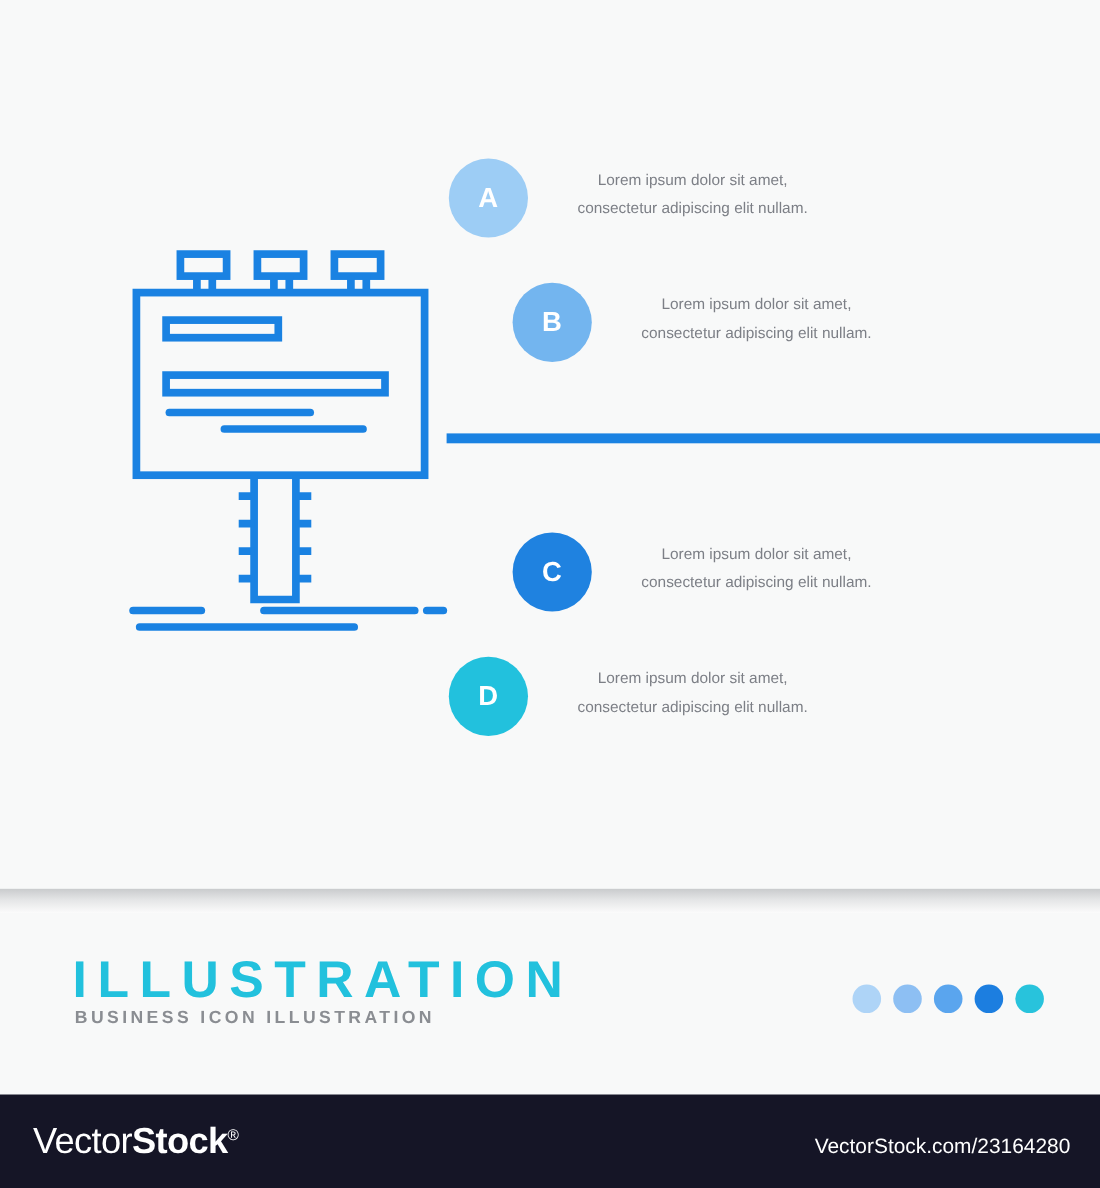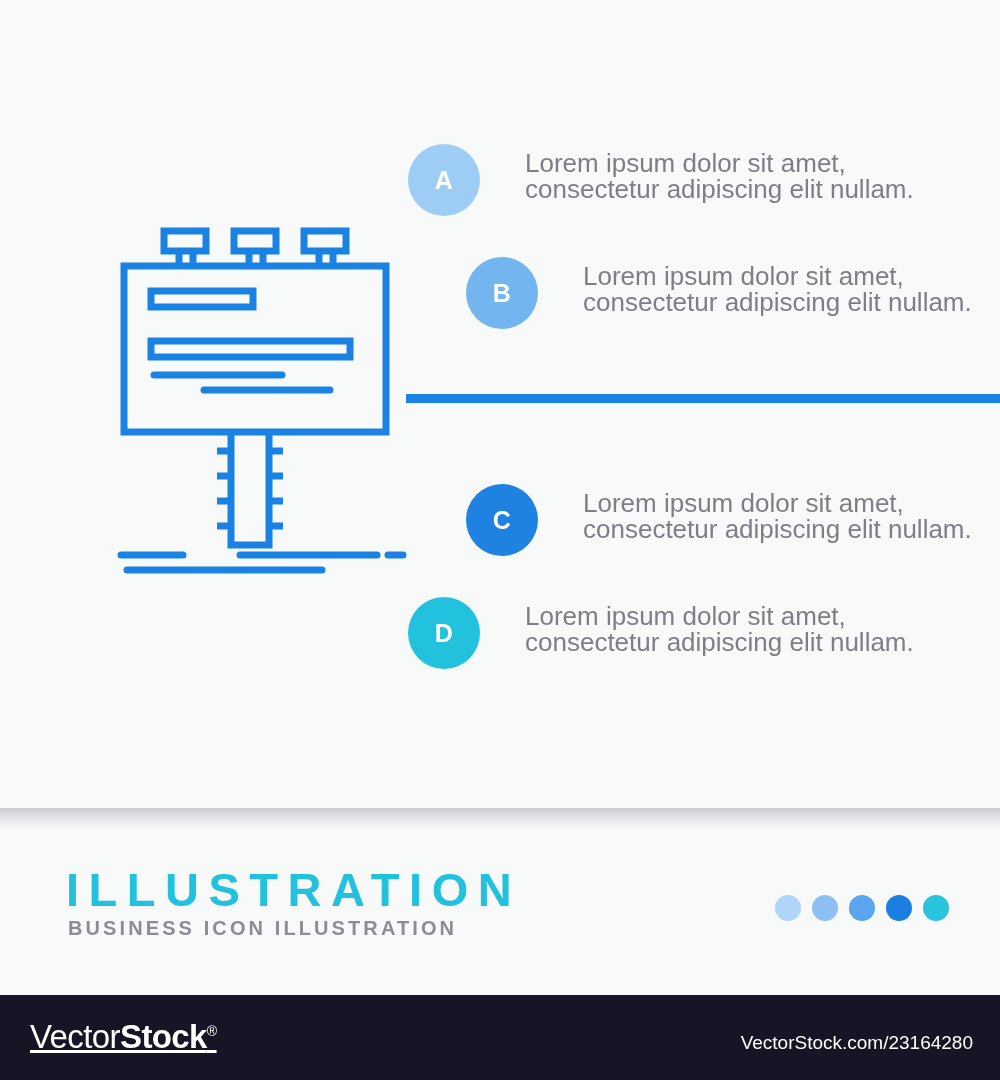--- a/index.html
+++ b/index.html
@@ -81,24 +81,25 @@
   }
   .bullet-letter {
     color: #ffffff;
     font-weight: bold;
     font-size: 25px;
     line-height: 1;
     letter-spacing: 0.5px;
   }
   .bullet-text {
     color: #7c7f86;
-    font-size: 26px;
+    font-size: 14px;
     line-height: 25.5px;
     white-space: pre-line;
     padding-top: 7px;
+    text-align: center;
   }
 
   #row-a { left: 408px; top: 144px; }
   #row-a .bullet-circle { width: 72px; height: 72px; background: #9dcdf5; }
   #row-a .bullet-text { margin-left: 45px; }
 
   #row-b { left: 466px; top: 257px; }
   #row-b .bullet-circle { width: 72px; height: 72px; background: #73b5ef; }
   #row-b .bullet-text { margin-left: 45px; }
 
@@ -119,21 +120,21 @@
     font-size: 47px;
     font-weight: bold;
     letter-spacing: 9.5px;
     line-height: 1;
   }
   .brand-sub {
     position: absolute;
     left: 68px;
     top: 918px;
     color: #8a8d92;
-    font-size: 20px;
+    font-size: 16px;
     font-weight: bold;
     letter-spacing: 3.1px;
     line-height: 1;
   }
 
   .dot-strip {
     position: absolute;
     left: 775px;
     top: 895px;
     display: flex;
@@ -155,21 +156,20 @@
     background: #151526;
   }
   .footer-logo {
     position: absolute;
     left: 30px;
     top: 1020px;
     color: #ffffff;
     font-size: 33px;
     line-height: 1;
     letter-spacing: -0.6px;
-    text-decoration: underline;
   }
   .footer-logo .lg-light { font-weight: normal; }
   .footer-logo .lg-bold { font-weight: bold; }
   .footer-logo .lg-reg {
     font-size: 14px;
     vertical-align: super;
     font-weight: normal;
   }
   .footer-url {
     position: absolute;

